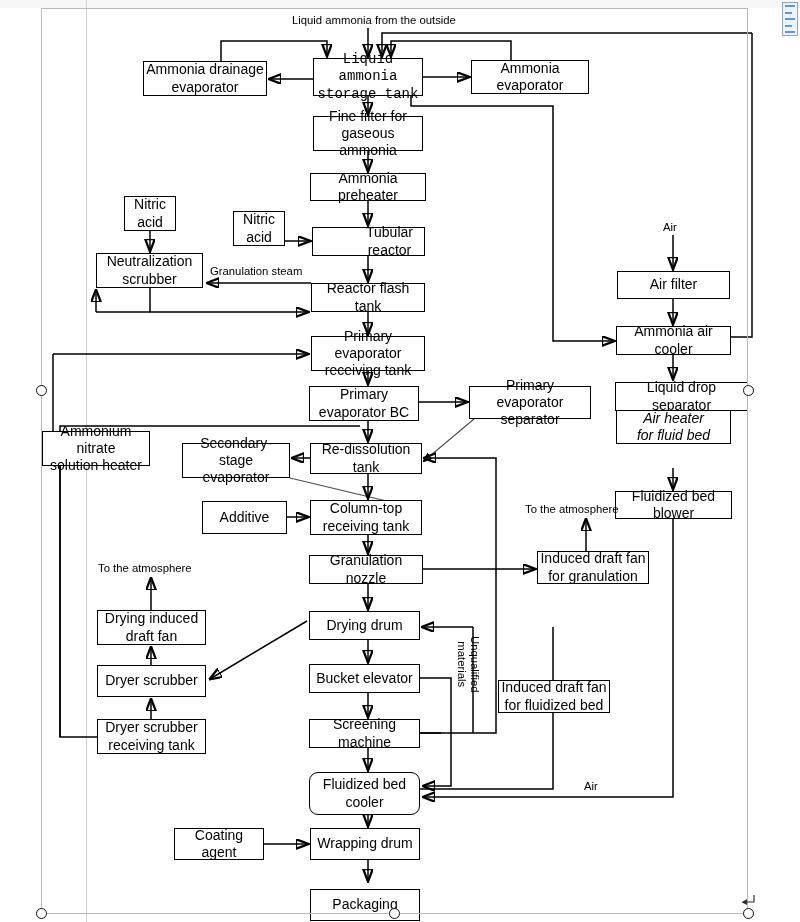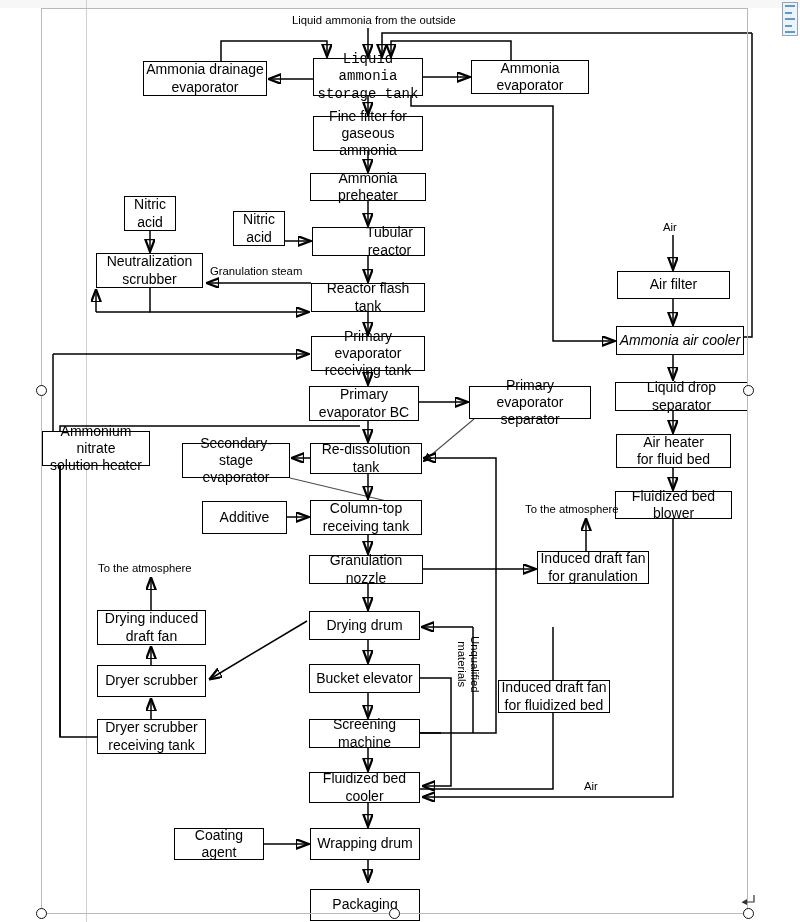--- a/index.html
+++ b/index.html
@@ -309,42 +309,42 @@
       </div>
       <div class="node" style="left: 97px; top: 719px; width: 109px; height: 35px;">
         <span>Dryer scrubber<br>receiving tank</span>
       </div>
       <div class="node" style="left: 309px; top: 719px; width: 111px; height: 29px;">
         <span>Screening machine</span>
       </div>
       <div class="node" style="left: 42px; top: 431px; width: 108px; height: 35px;">
         <span>Ammonium nitrate<br>solution heater</span>
       </div>
-      <div class="node" style="left: 309px; top: 772px; width: 111px; height: 31px;">
+      <div class="node" style="left: 309px; top: 772px; width: 111px; height: 43px; border-radius: 9px;">
         <span>Fluidized bed cooler</span>
       </div>
       <div class="node" style="left: 174px; top: 828px; width: 90px; height: 32px;">
         <span>Coating agent</span>
       </div>
       <div class="node" style="left: 310px; top: 828px; width: 110px; height: 32px;">
         <span>Wrapping drum</span>
       </div>
       <div class="node" style="left: 310px; top: 883px; width: 110px; height: 32px; margin-top: 6px;">
         <span>Packaging</span>
       </div>
       <div class="node" style="left: 617px; top: 271px; width: 113px; height: 28px;">
         <span>Air filter</span>
       </div>
-      <div class="node" style="left: 616px; top: 326px; width: 128px; height: 29px; font-style: italic;">
+      <div class="node" style="left: 616px; top: 326px; width: 115px; height: 29px;">
         <span>Ammonia air cooler</span>
       </div>
       <div class="node" style="left: 615px; top: 382px; width: 133px; height: 29px;">
         <span>Liquid drop separator</span>
       </div>
-      <div class="node" style="left: 616px; top: 434px; width: 115px; height: 34px;">
+      <div class="node" style="left: 616px; top: 410px; width: 115px; height: 34px; font-style: italic;">
         <span>Air heater<br>for fluid bed</span>
       </div>
       <div class="node" style="left: 615px; top: 491px; width: 117px; height: 28px;">
         <span>Fluidized bed blower</span>
       </div>
     </div>
   <div id="labels">
       <div class="free-label" style="left: 284px; top: 14px; margin-left: 8px;">Liquid ammonia from the outside</div>
       <div class="free-label" style="left: 210px; top: 265px;">Granulation steam</div>
       <div class="free-label" style="left: 663px; top: 221px;">Air</div>

